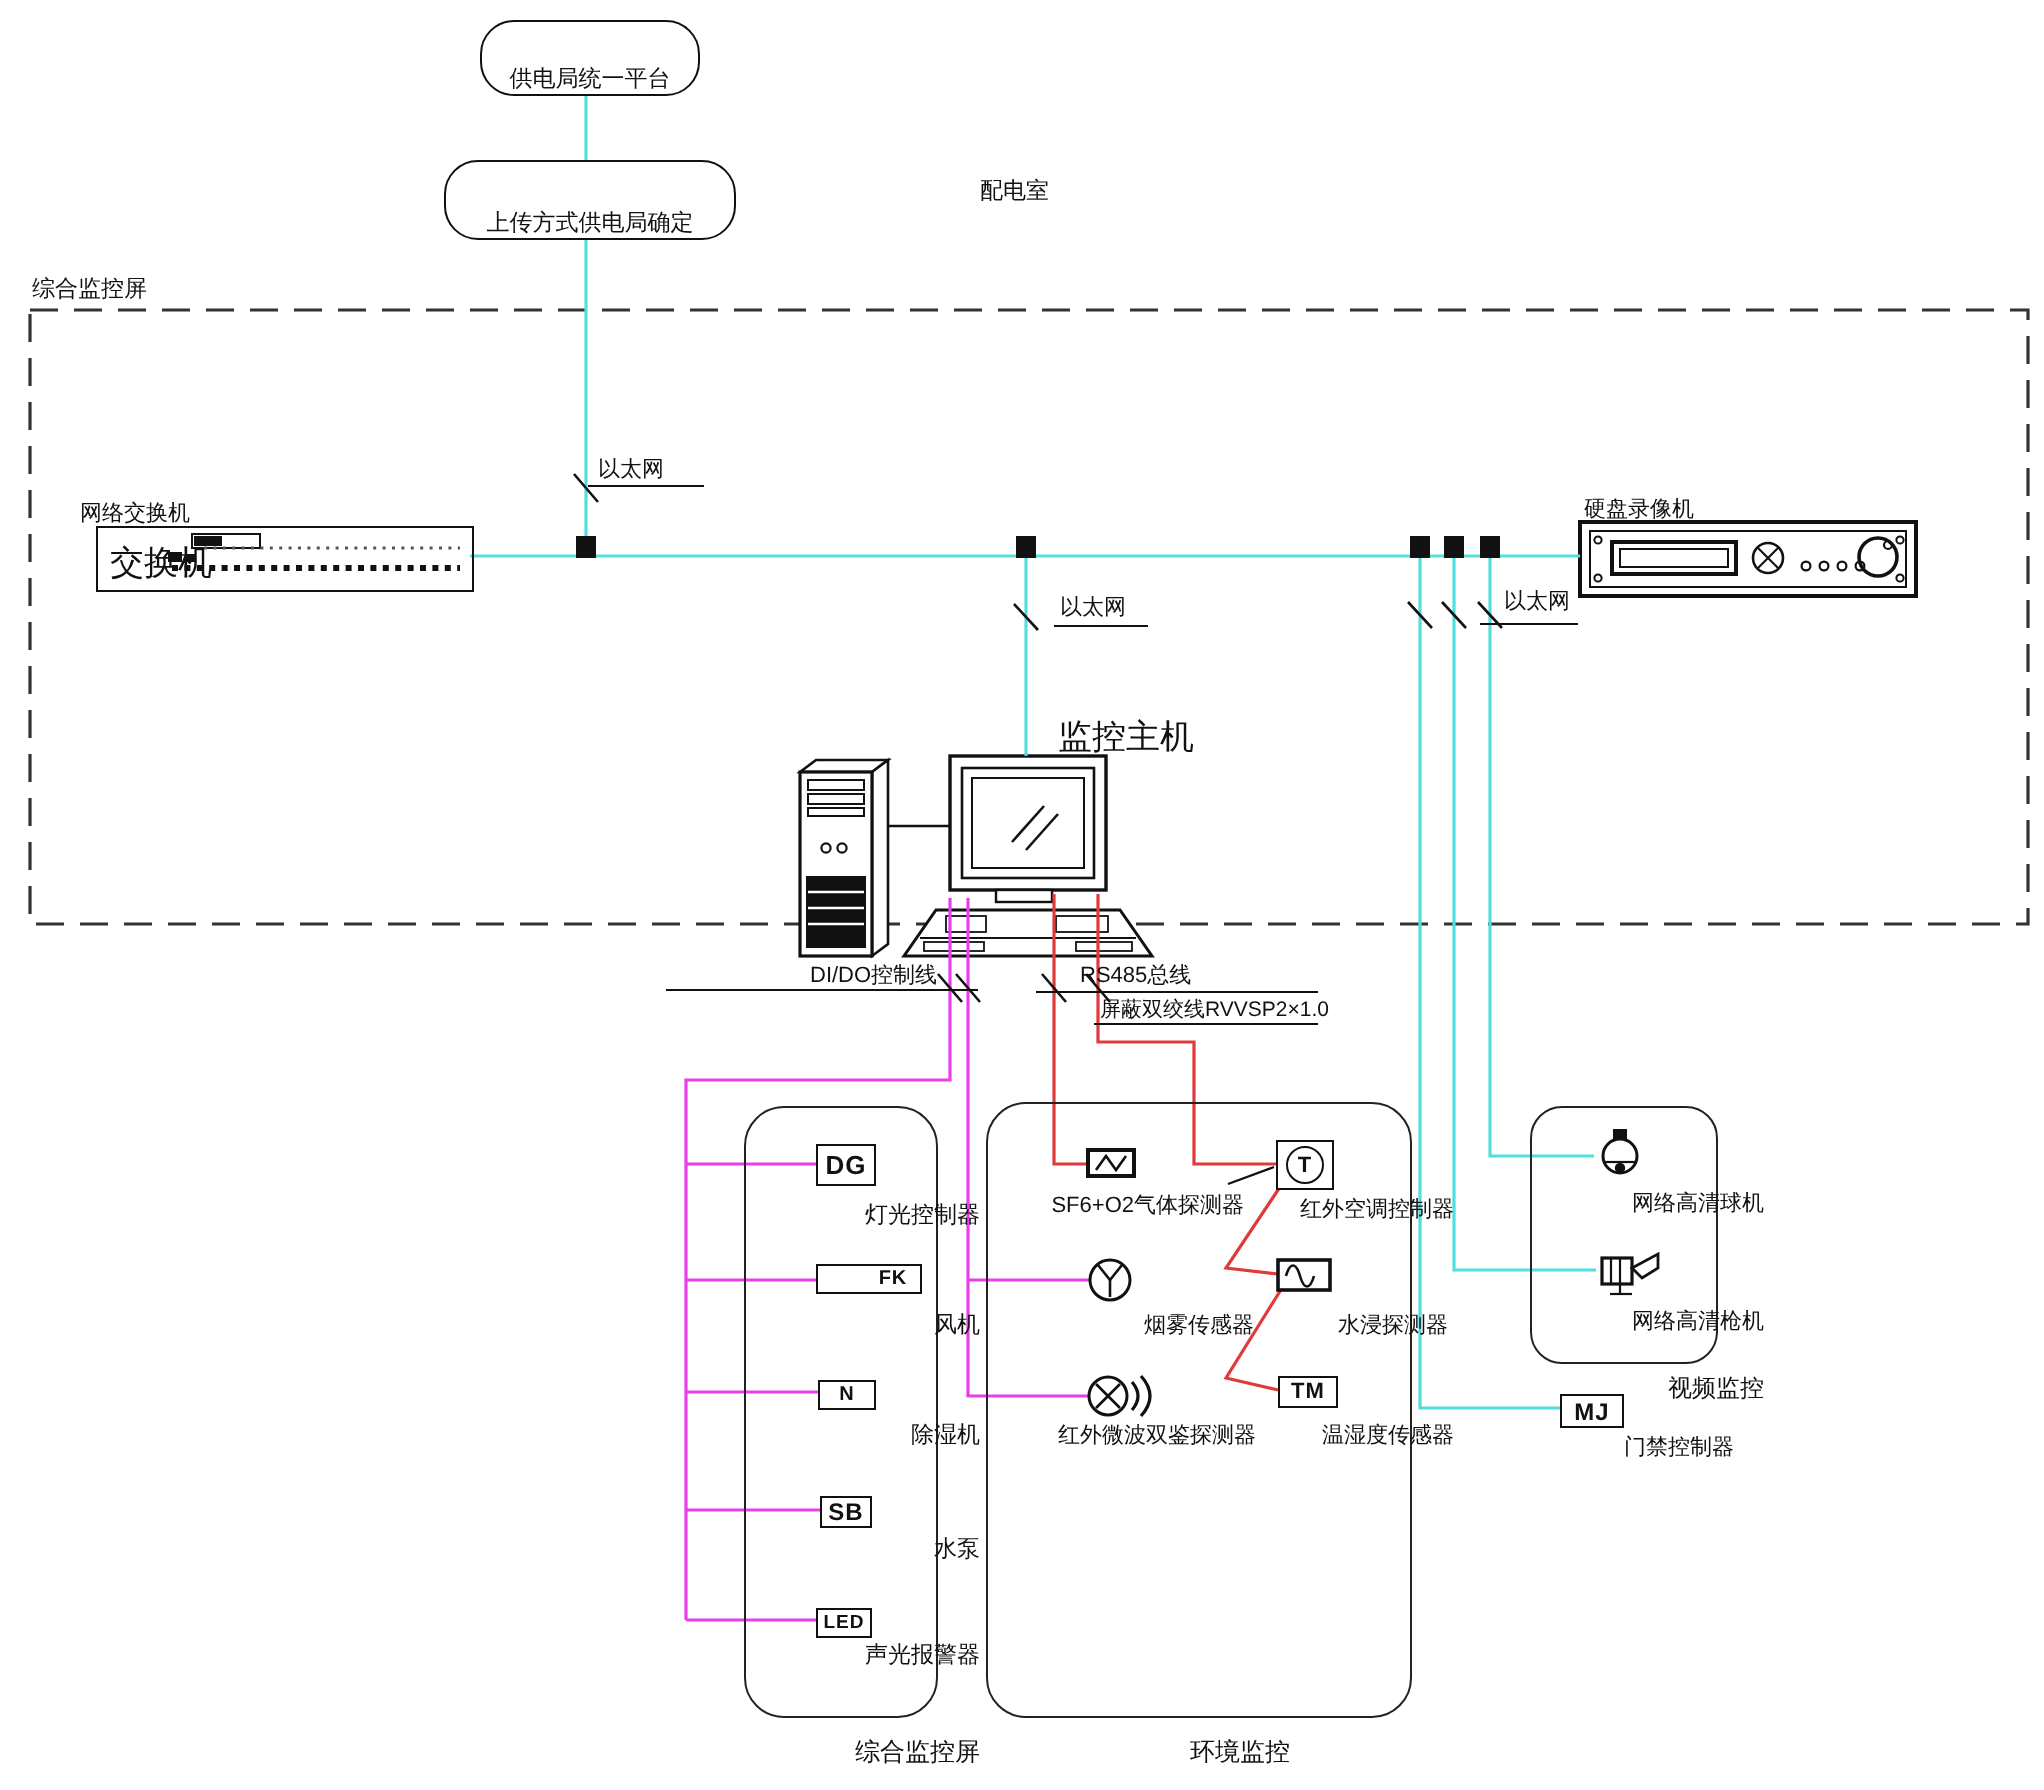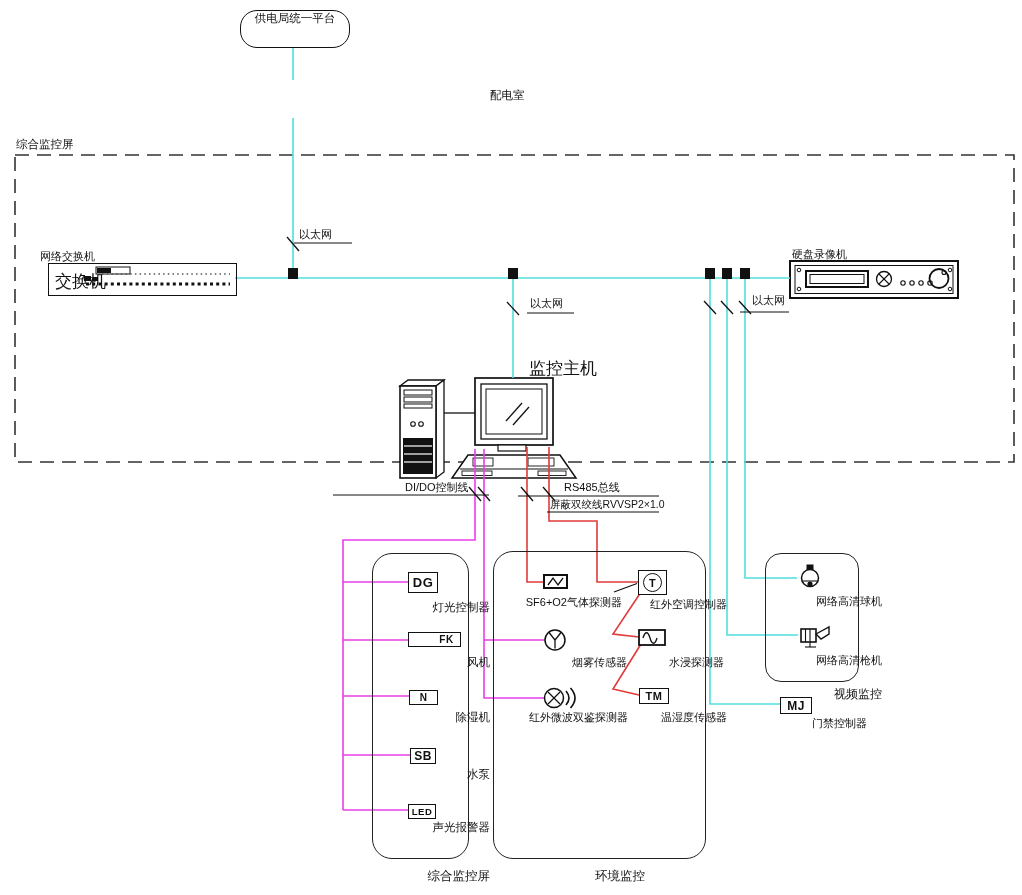--- a/index.html
+++ b/index.html
@@ -2,21 +2,21 @@
 <html><head>
 <meta charset="utf-8">
 <style>
   html,body{margin:0;padding:0;background:#fff;}
   #canvas{position:relative;width:1022px;height:895px;background:#fff;overflow:hidden;
           font-family:"Liberation Sans","DejaVu Sans",sans-serif;color:#111;}
   #wires{position:absolute;left:0;top:0;z-index:1;}
   .lbl{position:absolute;z-index:3;font-size:11px;white-space:nowrap;color:#111;}
   .ctr{text-align:right;}
   .rbox{position:absolute;z-index:2;border:1.6px solid #111;border-radius:17px;background:#fff;
-        display:flex;align-items:flex-start;justify-content:center;font-size:11.5px;}
+        display:flex;align-items:flex-end;justify-content:center;font-size:11.5px;}
   .group{position:absolute;z-index:2;border:1.5px solid #222;border-radius:20px;background:transparent;}
   .chip{position:absolute;z-index:3;border:1.6px solid #111;background:#fff;display:flex;
         align-items:center;justify-content:center;font-weight:bold;letter-spacing:.5px;}
   .twobox{position:absolute;z-index:3;border:1.3px solid #111;background:#fff;font-size:10.5px;}
   .twobox .row{height:17px;line-height:17px;text-align:center;}
   .twobox .row:first-child{border-bottom:1.3px solid #111;}
   .circle-t{border:1.6px solid #111;border-radius:50%;width:17px;height:17px;display:flex;
         align-items:center;justify-content:center;font-size:11px;font-weight:bold;}
   .switchbox{position:absolute;z-index:2;border:1.3px solid #111;background:transparent;
         font-size:17px;}
@@ -180,39 +180,42 @@
       <line x1="810" y1="629" x2="810" y2="642" stroke-width="1.1"></line>
       <polygon points="816,634 829,627 829,634 821,639" stroke-width="1.4"></polygon>
       <line x1="810" y1="642" x2="810" y2="647" stroke-width="1.1"></line>
       <line x1="805" y1="647" x2="816" y2="647" stroke-width="1.1"></line>
     </g>
   </svg>
 
   <div class="rbox" style="left:240px;top:10px;width:108px;height:36px;">
     <span>供电局统一平台</span>
   </div>
+  <div class="rbox" style="left:222px;top:80px;width:144px;height:38px;">
+    <span>上传方式供电局确定</span>
+  </div>
 
   <div class="lbl" style="left:490px;top:88px;font-size:11.5px;">配电室</div>
   <div class="lbl" style="left:16px;top:137px;font-size:11.5px;">综合监控屏</div>
 
   <div class="lbl" style="left:40px;top:249px;">网络交换机</div>
   <div class="switchbox" style="left:48px;top:263px;width:187px;height:31px;">
     <span>交换机</span>
   </div>
 
   <div class="lbl" style="left:792px;top:247px;">硬盘录像机</div>
 
   <div class="lbl" style="left:299px;top:227px;">以太网</div>
   <div class="lbl" style="left:530px;top:296px;">以太网</div>
   <div class="lbl" style="left:752px;top:293px;">以太网</div>
 
   <div class="lbl" style="left:517px;top:357px;font-size:17px;margin-left:12px;">监控主机</div>
 
   <div class="lbl" style="left:405px;top:480px;">DI/DO控制线</div>
-  <div class="lbl" style="left:564px;top:480px;">RS485总线</div>
+  <div class="lbl" style="left:540px;top:480px;">RS485总线</div>
   <div class="lbl" style="left:550px;top:498px;font-size:10.5px;">屏蔽双绞线RVVSP2×1.0</div>
 
   <div class="group" style="left:372px;top:553px;width:95px;height:304px;"></div>
 
   <div class="chip" style="left:408px;top:572px;width:28px;height:19px;font-size:13px;">
     <span>DG</span>
   </div>
   <div class="lbl ctr" style="left:350px;top:600px;width:140px;font-size:11.5px;">灯光控制器</div>
 
   <div class="chip" style="left:408px;top:632px;width:27px;height:13px;font-size:10px;padding-left:24px;">

